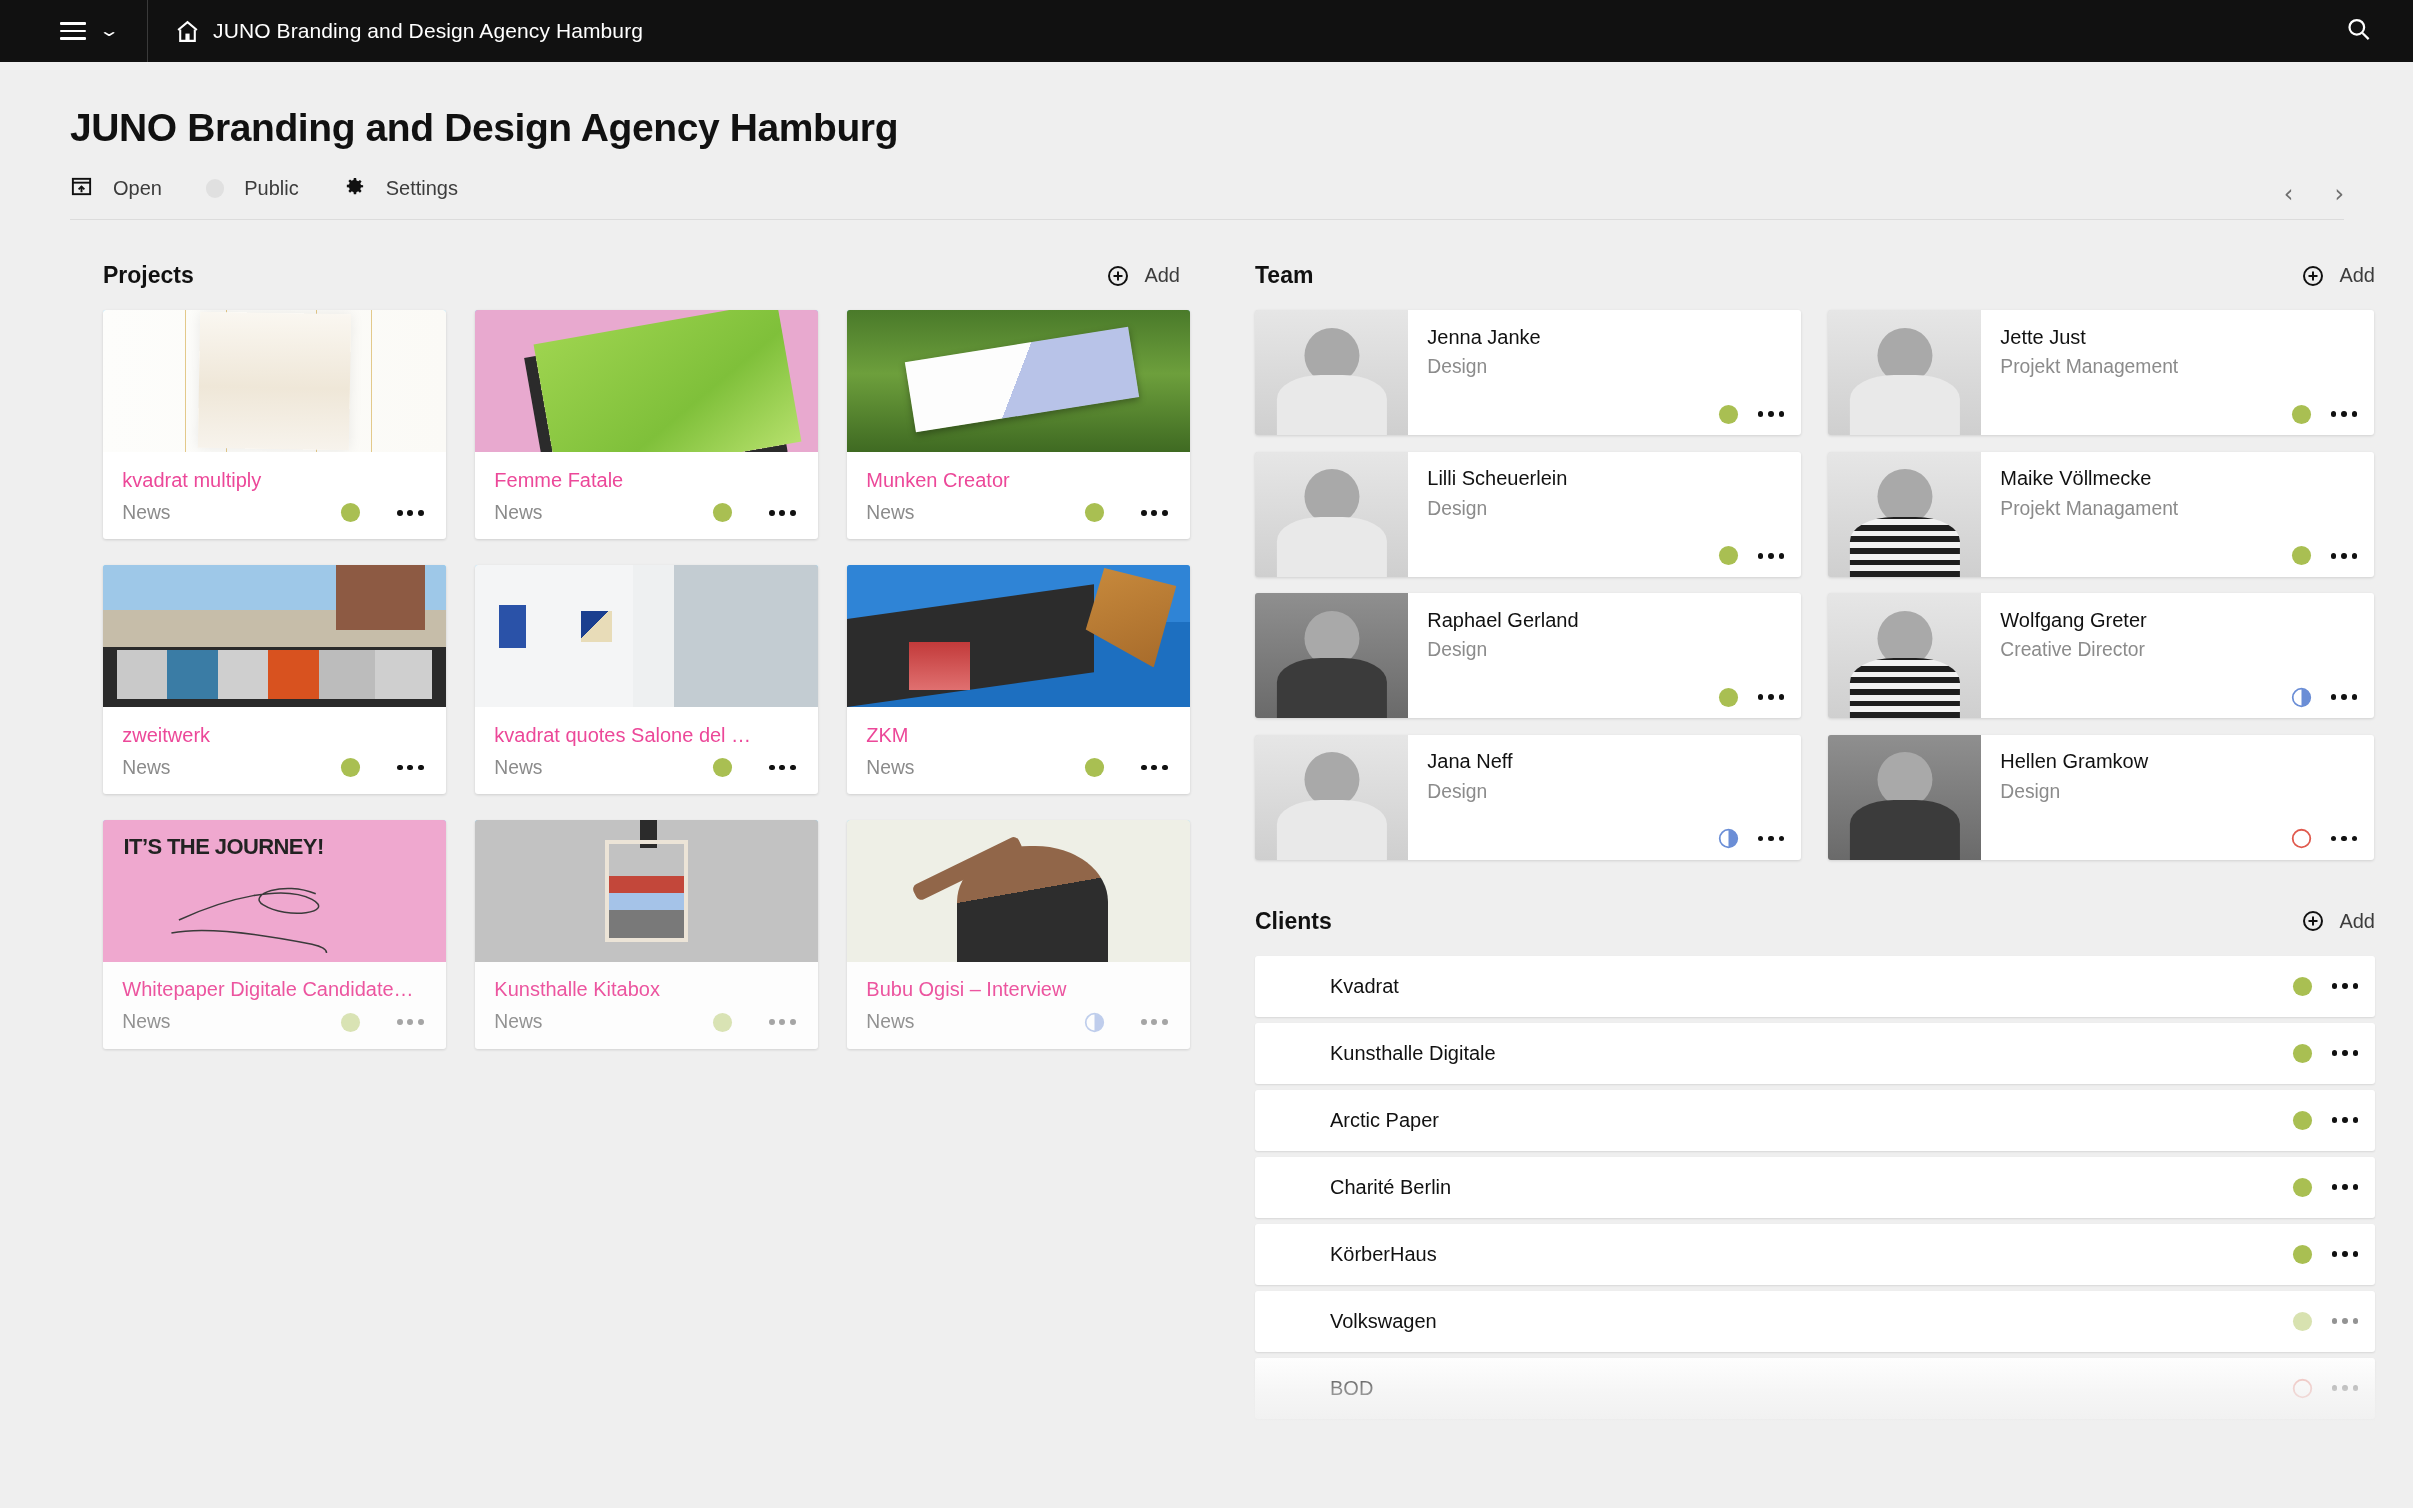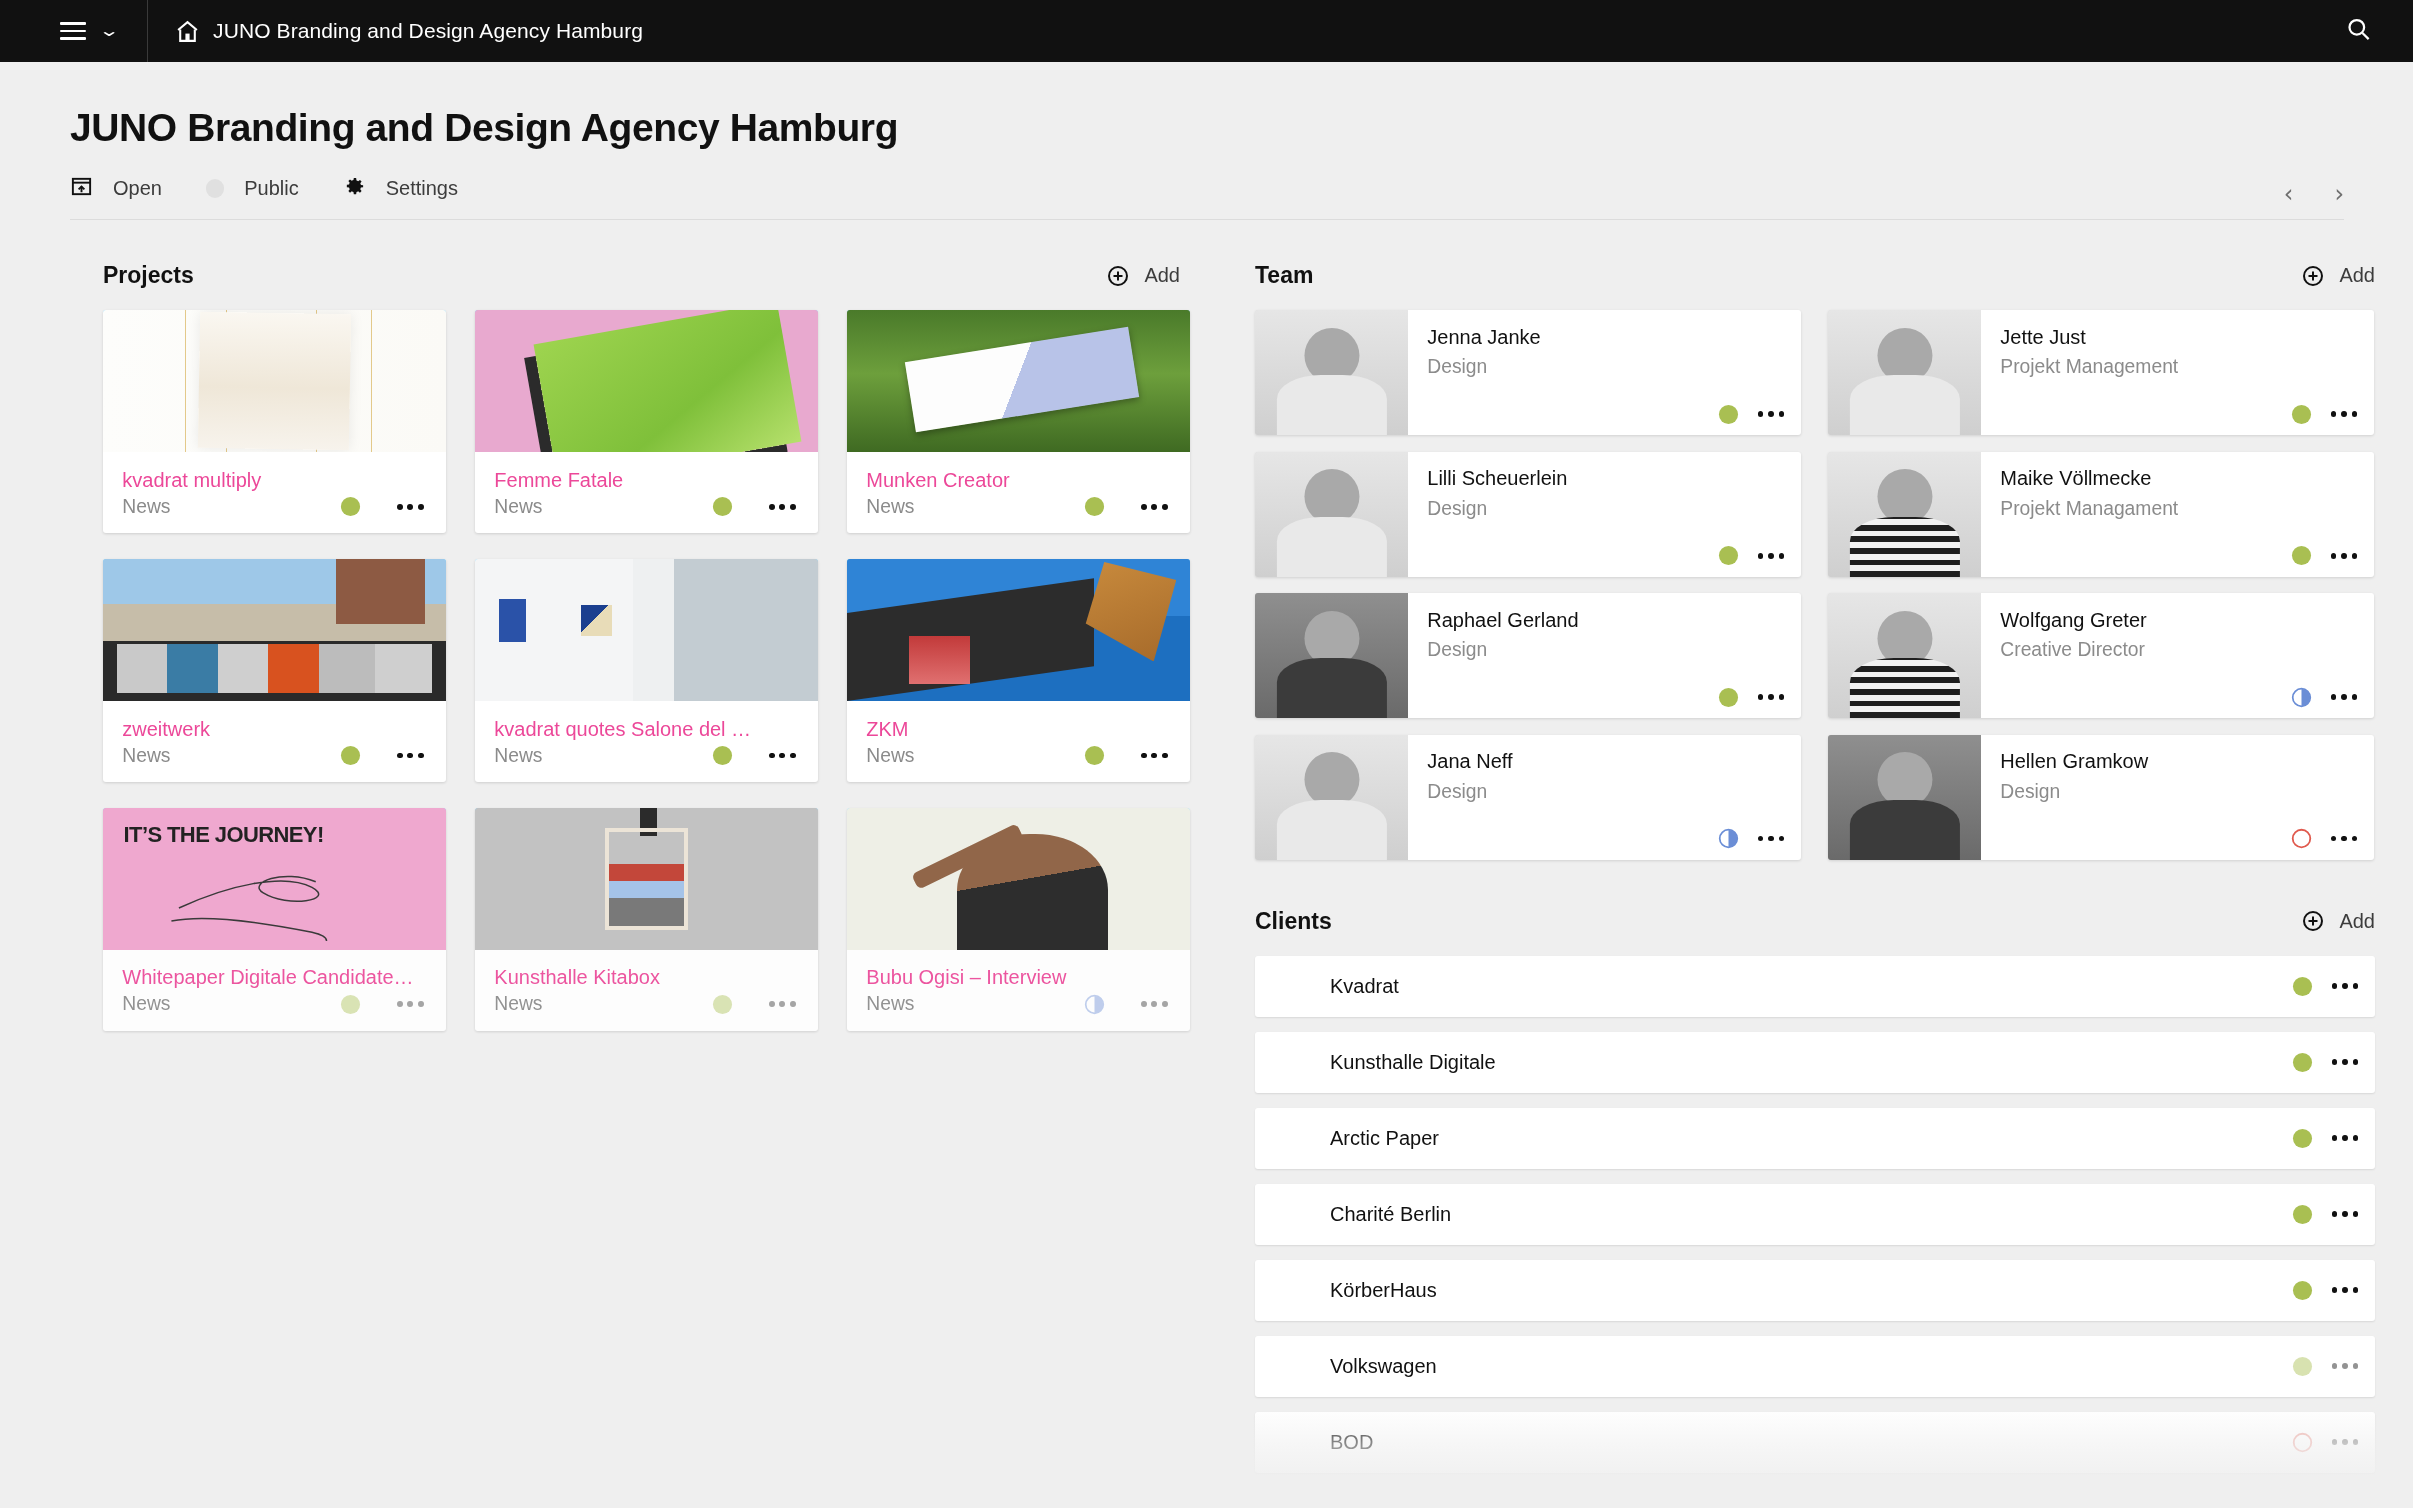--- a/index.html
+++ b/index.html
@@ -53,21 +53,21 @@
   .add-btn { display: flex; align-items: center; gap: 14px; cursor: pointer; }
   .add-btn .plus { width: 24px; height: 24px; }
   .add-btn .lbl { font-size: 20px; color: #3c3c3c; }
 
   
   .proj-grid { display: grid; grid-template-columns: repeat(3, 343px); gap: 26px 29px; }
   .proj-card { background: #fff; border-radius: 2.9px; box-shadow: 0 1px 2.9px rgba(0,0,0,.14); overflow: hidden; cursor: pointer; }
   .proj-thumb { height: 142px; background: #7dd3fc; position: relative; overflow: hidden; }
   .proj-body { padding: 16.4px 19.3px 15.4px 19.3px; }
   .proj-name { font-size: 20px; color: #ec4899; white-space: nowrap; overflow: hidden; text-overflow: ellipsis; }
-  .proj-sub { display: flex; align-items: center; margin-top: 4px; gap: 17px; }
+  .proj-sub { display: flex; align-items: center; margin-top: 10px; gap: 17px; }
   .proj-sub .tag { font-size: 19.3px; color: #8b8b8b; }
   .proj-sub .spacer { flex: 1; }
   .status { width: 21px; height: 21px; flex: none; }
   .dots { width: 33px; margin-left: 15.4px; display: flex; justify-content: center; gap: 4.8px; cursor: pointer; }
   .dots i { width: 5.8px; height: 5.8px; border-radius: 50%; background: #111; display: block; }
   .fade-mask {
     position: absolute; left: -19.3px; right: -19.3px; bottom: -3.9px; height: 93px;
     background: linear-gradient(to bottom, rgba(239,239,239,0) 0%, rgba(239,239,239,.82) 58%, rgba(239,239,239,1) 100%);
     pointer-events: none;
   }
@@ -77,21 +77,21 @@
   .team-card { background:#fff; border-radius: 2.9px; box-shadow: 0 1px 2.9px rgba(0,0,0,.13);
                display: flex; height: 125px; overflow: hidden; cursor: pointer; }
   .team-photo { width: 153px; flex: none; background: #d8d8d8; overflow: hidden; position: relative; }
   .team-info { flex: 1; padding: 15.4px 19.3px 11.6px 19.3px; display: flex; flex-direction: column; position: relative; }
   .team-name { font-size: 20px; color: #111; }
   .team-role { font-size: 19.3px; color: #8b8b8b; margin-top: 7.7px; }
   .team-foot { position: absolute; right: 13.5px; bottom: 10.6px; display: flex; align-items: center; }
 
   
   .clients-wrap { margin-top: 48px; position: relative; }
-  .client-list { display: flex; flex-direction: column; gap: 15px; }
+  .client-list { display: flex; flex-direction: column; gap: 6px; }
   .client-row { background:#fff; border-radius: 2.9px; box-shadow: 0 1px 1.9px rgba(0,0,0,.1);
                 height: 61px; display: flex; align-items: center; padding: 0 13.5px 0 75px; cursor: pointer; }
   .client-name { font-size: 20px; color: #111; }
   .client-row .spacer { flex: 1; }
   .clients-fade {
     position: absolute; left: -9.7px; right: -9.7px; bottom: -5.8px; height: 71px;
     background: linear-gradient(to bottom, rgba(239,239,239,0) 0%, rgba(239,239,239,.55) 52%, rgba(239,239,239,.92) 100%);
     pointer-events: none;
   }
 

